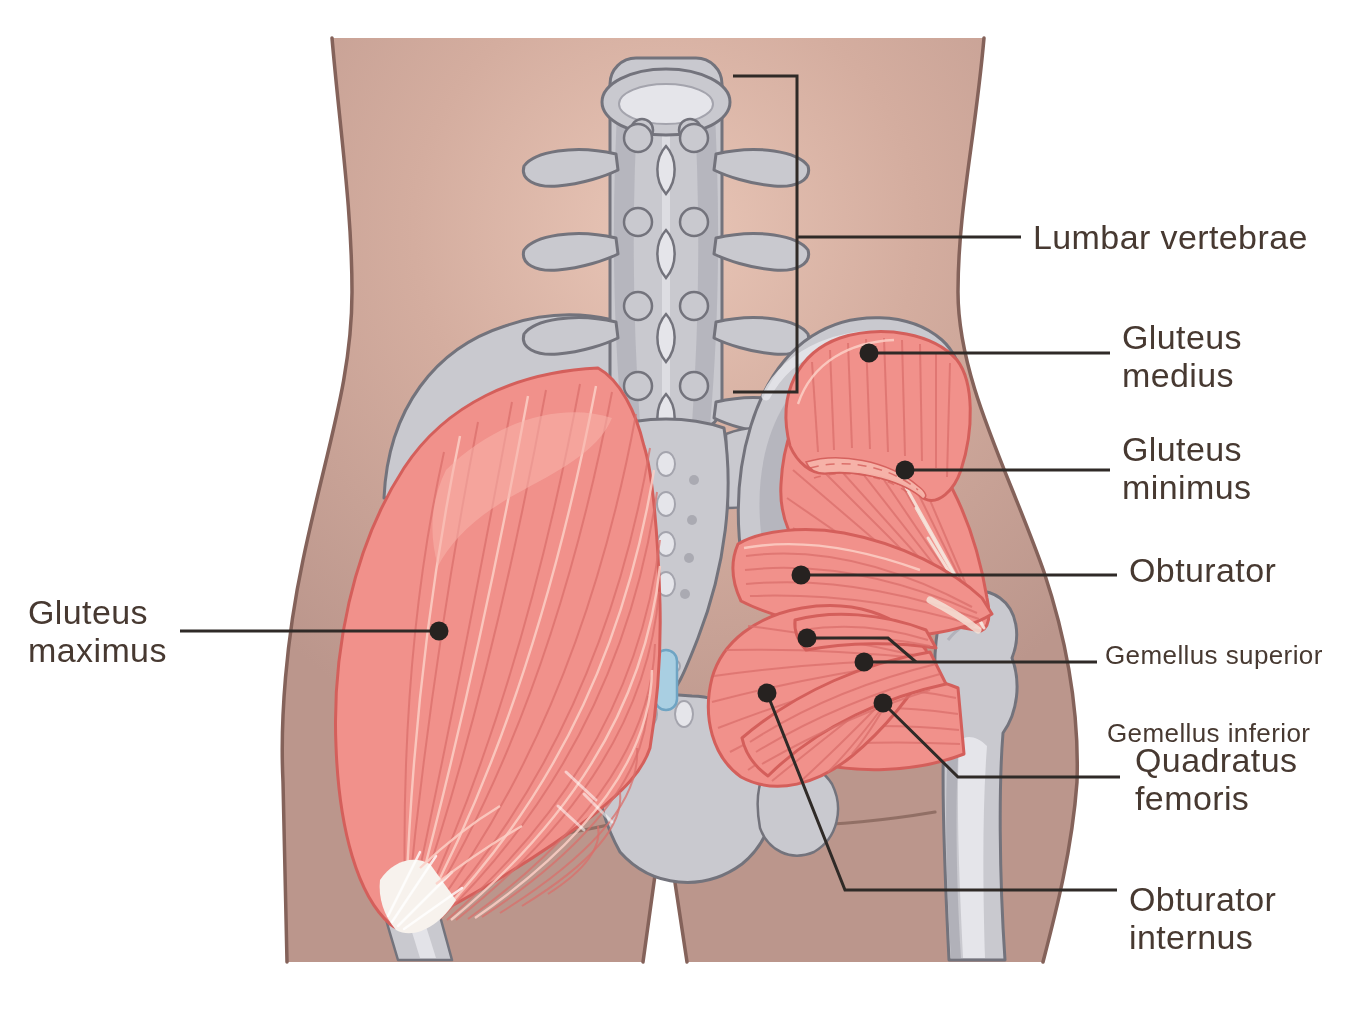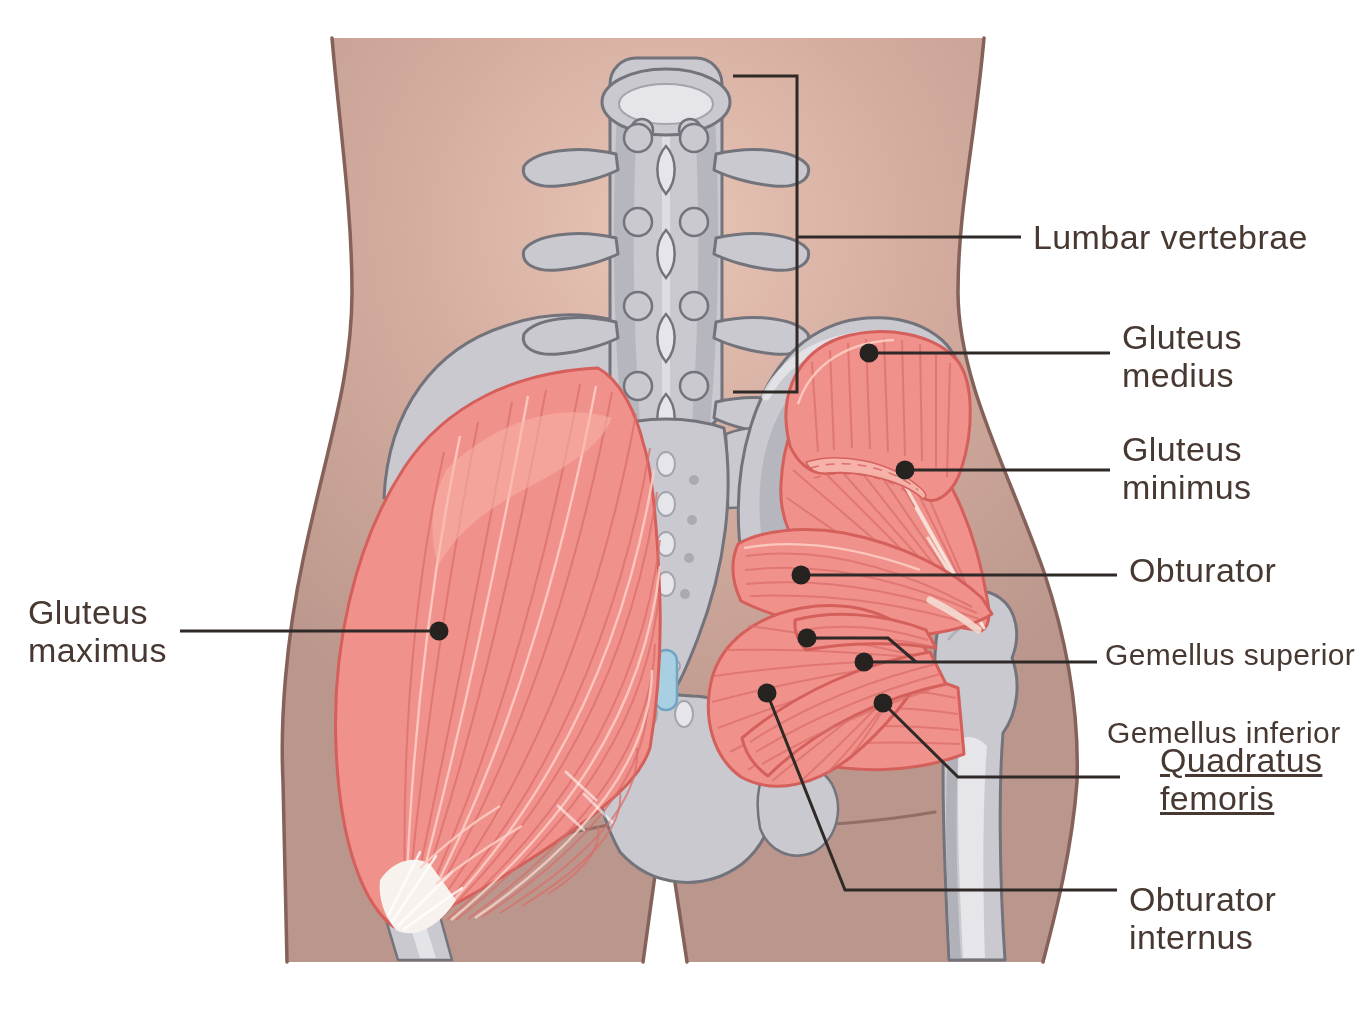--- a/index.html
+++ b/index.html
@@ -9,21 +9,21 @@
     --bone:#c9c9cf; --bone_light:#e5e5ea; --bone_shadow:#a4a4ad; --bone_outline:#73737c;
     --ligament_blue:#a9cfe2; --ligament_blue_outline:#6fa4c3;
     --leader_line:#2f2a27; --leader_dot:#262220; --label_text:#473931;
   }
   html,body{margin:0;padding:0;background:var(--background);}
   .stage{position:relative;width:1360px;height:1016px;background:var(--background);overflow:hidden;
          font-family:"Liberation Sans",sans-serif;}
   .stage svg{position:absolute;left:0;top:0;}
   .label{position:absolute;color:var(--label_text);font-size:34px;line-height:38px;
          letter-spacing:.4px;white-space:pre-line;font-family:"Liberation Sans",sans-serif;}
-  .label.small{font-size:30px;line-height:38px;}
+  .label.small{font-size:26px;line-height:38px;}
   
   .skinfill{fill:url(#skinGrad);stroke:none;}
   .contour{fill:none;stroke:var(--skin_outline);stroke-width:3.5;stroke-linecap:round;}
   .crease{fill:none;stroke:var(--skin_crease);stroke-width:3.2;stroke-linecap:round;opacity:.9;}
   .bone{fill:var(--bone);stroke:var(--bone_outline);stroke-width:3;stroke-linejoin:round;}
   .bone-thin{fill:var(--bone);stroke:var(--bone_outline);stroke-width:2.5;stroke-linejoin:round;}
   .bone-sh{fill:var(--bone_shadow);stroke:none;}
   .bone-lt{fill:var(--bone_light);stroke:none;}
   .bone-lt-s{fill:var(--bone_light);stroke:var(--bone_shadow);stroke-width:2;}
   .bone-knob{fill:var(--bone);stroke:var(--bone_outline);stroke-width:2.5;}
@@ -293,20 +293,20 @@
 </svg>
 
 <div class="label" style="left:1033px;top:218px;">Lumbar vertebrae</div>
 <div class="label" style="left:1122px;top:318px;">Gluteus
 medius</div>
 <div class="label" style="left:1122px;top:430px;">Gluteus
 minimus</div>
 <div class="label" style="left:1129px;top:551px;">Obturator</div>
 <div class="label small" style="left:1105px;top:636px;">Gemellus superior</div>
 <div class="label small" style="left:1107px;top:714px;">Gemellus inferior</div>
-<div class="label" style="left:1160px;top:741px;text-decoration:underline;">Quadratus
+<div class="label" style="left:1135px;top:741px;">Quadratus
 femoris</div>
 <div class="label" style="left:1129px;top:880px;">Obturator
 internus</div>
 <div class="label" style="left:28px;top:593px;">Gluteus
 maximus</div>
 
 </div>
 
 </body></html>

